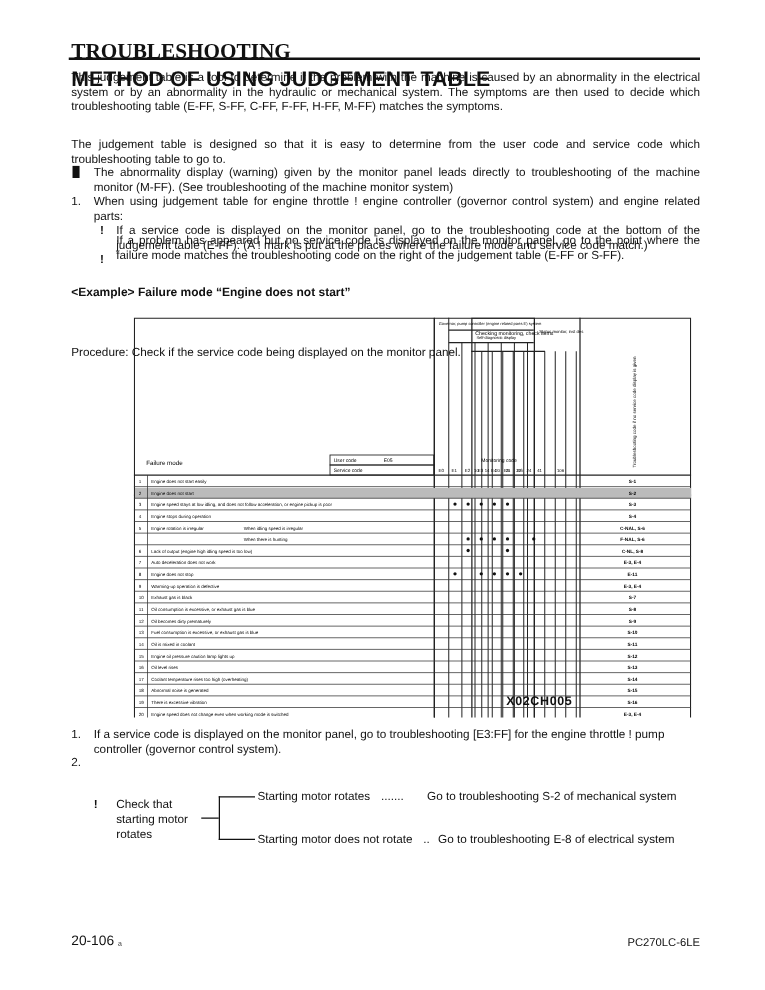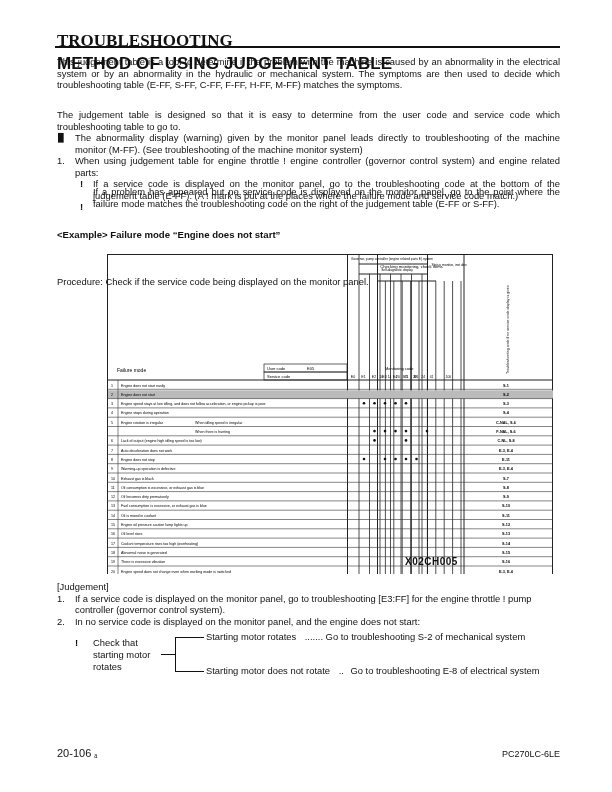--- a/index.html
+++ b/index.html
@@ -208,39 +208,37 @@
     <circle cx="288.5" cy="205" r="1.3" fill="#111"></circle>
     <circle cx="299" cy="205" r="1.3" fill="#111"></circle>
     <circle cx="309.5" cy="205" r="1.3" fill="#111"></circle>
     <text x="2" y="328.3" font-size="3.6">Troubleshooting code when service code is displayed</text>
     <line x1="0" y1="331.3" x2="446" y2="331.3" stroke="#222"></line>
     <text x="2" y="338.3" font-size="3.6">Troubleshooting code when there is abnormality in monitoring or machine monitor check</text>
   </svg>
 <div class="figid">X02CH005</div>
 
 <div class="judg">
-  <div>[Judgement]</div>
   <div style="position:relative;padding-left:18px;">
     <span style="position:absolute;left:0">1.</span>
     <span>If a service code is displayed on the monitor panel, go to troubleshooting [E3:FF] for the engine throttle ! pump controller (governor control system).</span>
   </div>
   <div style="position:relative;padding-left:18px;">
     <span style="position:absolute;left:0">2.</span>
-    <span>In no service code is displayed on the monitor panel, and the engine does not start:</span>
   </div>
 </div>
 
 <span class="flow" style="left:75px;top:637px;font-weight:bold">!</span>
 <div class="flow" style="left:93px;top:637px;width:70px;line-height:12px">Check that starting motor rotates</div>
 <div style="position:absolute;left:161px;top:654px;width:14px;border-top:1px solid #111"></div>
 <div style="position:absolute;left:175px;top:637px;width:28px;height:33px;border-left:1px solid #111;border-top:1px solid #111;border-bottom:1px solid #111"></div>
 <div class="flow" style="left:206px;top:631px">
   <span>Starting motor rotates</span>
   <span style="margin-left:6px">.......</span>
-  <span style="margin-left:0">Go to troubleshooting S-2 of mechanical system</span>
+  <span style="margin-left:16px">Go to troubleshooting S-2 of mechanical system</span>
 </div>
 <div class="flow" style="left:206px;top:665px">
   <span>Starting motor does not rotate</span>
   <span style="margin-left:6px">..</span>
   <span style="margin-left:4px">Go to troubleshooting E-8 of electrical system</span>
 </div>
 
 <div class="footer-l">
   <span>20-106</span>
   <span style="font-size:8px">ₐ</span>

